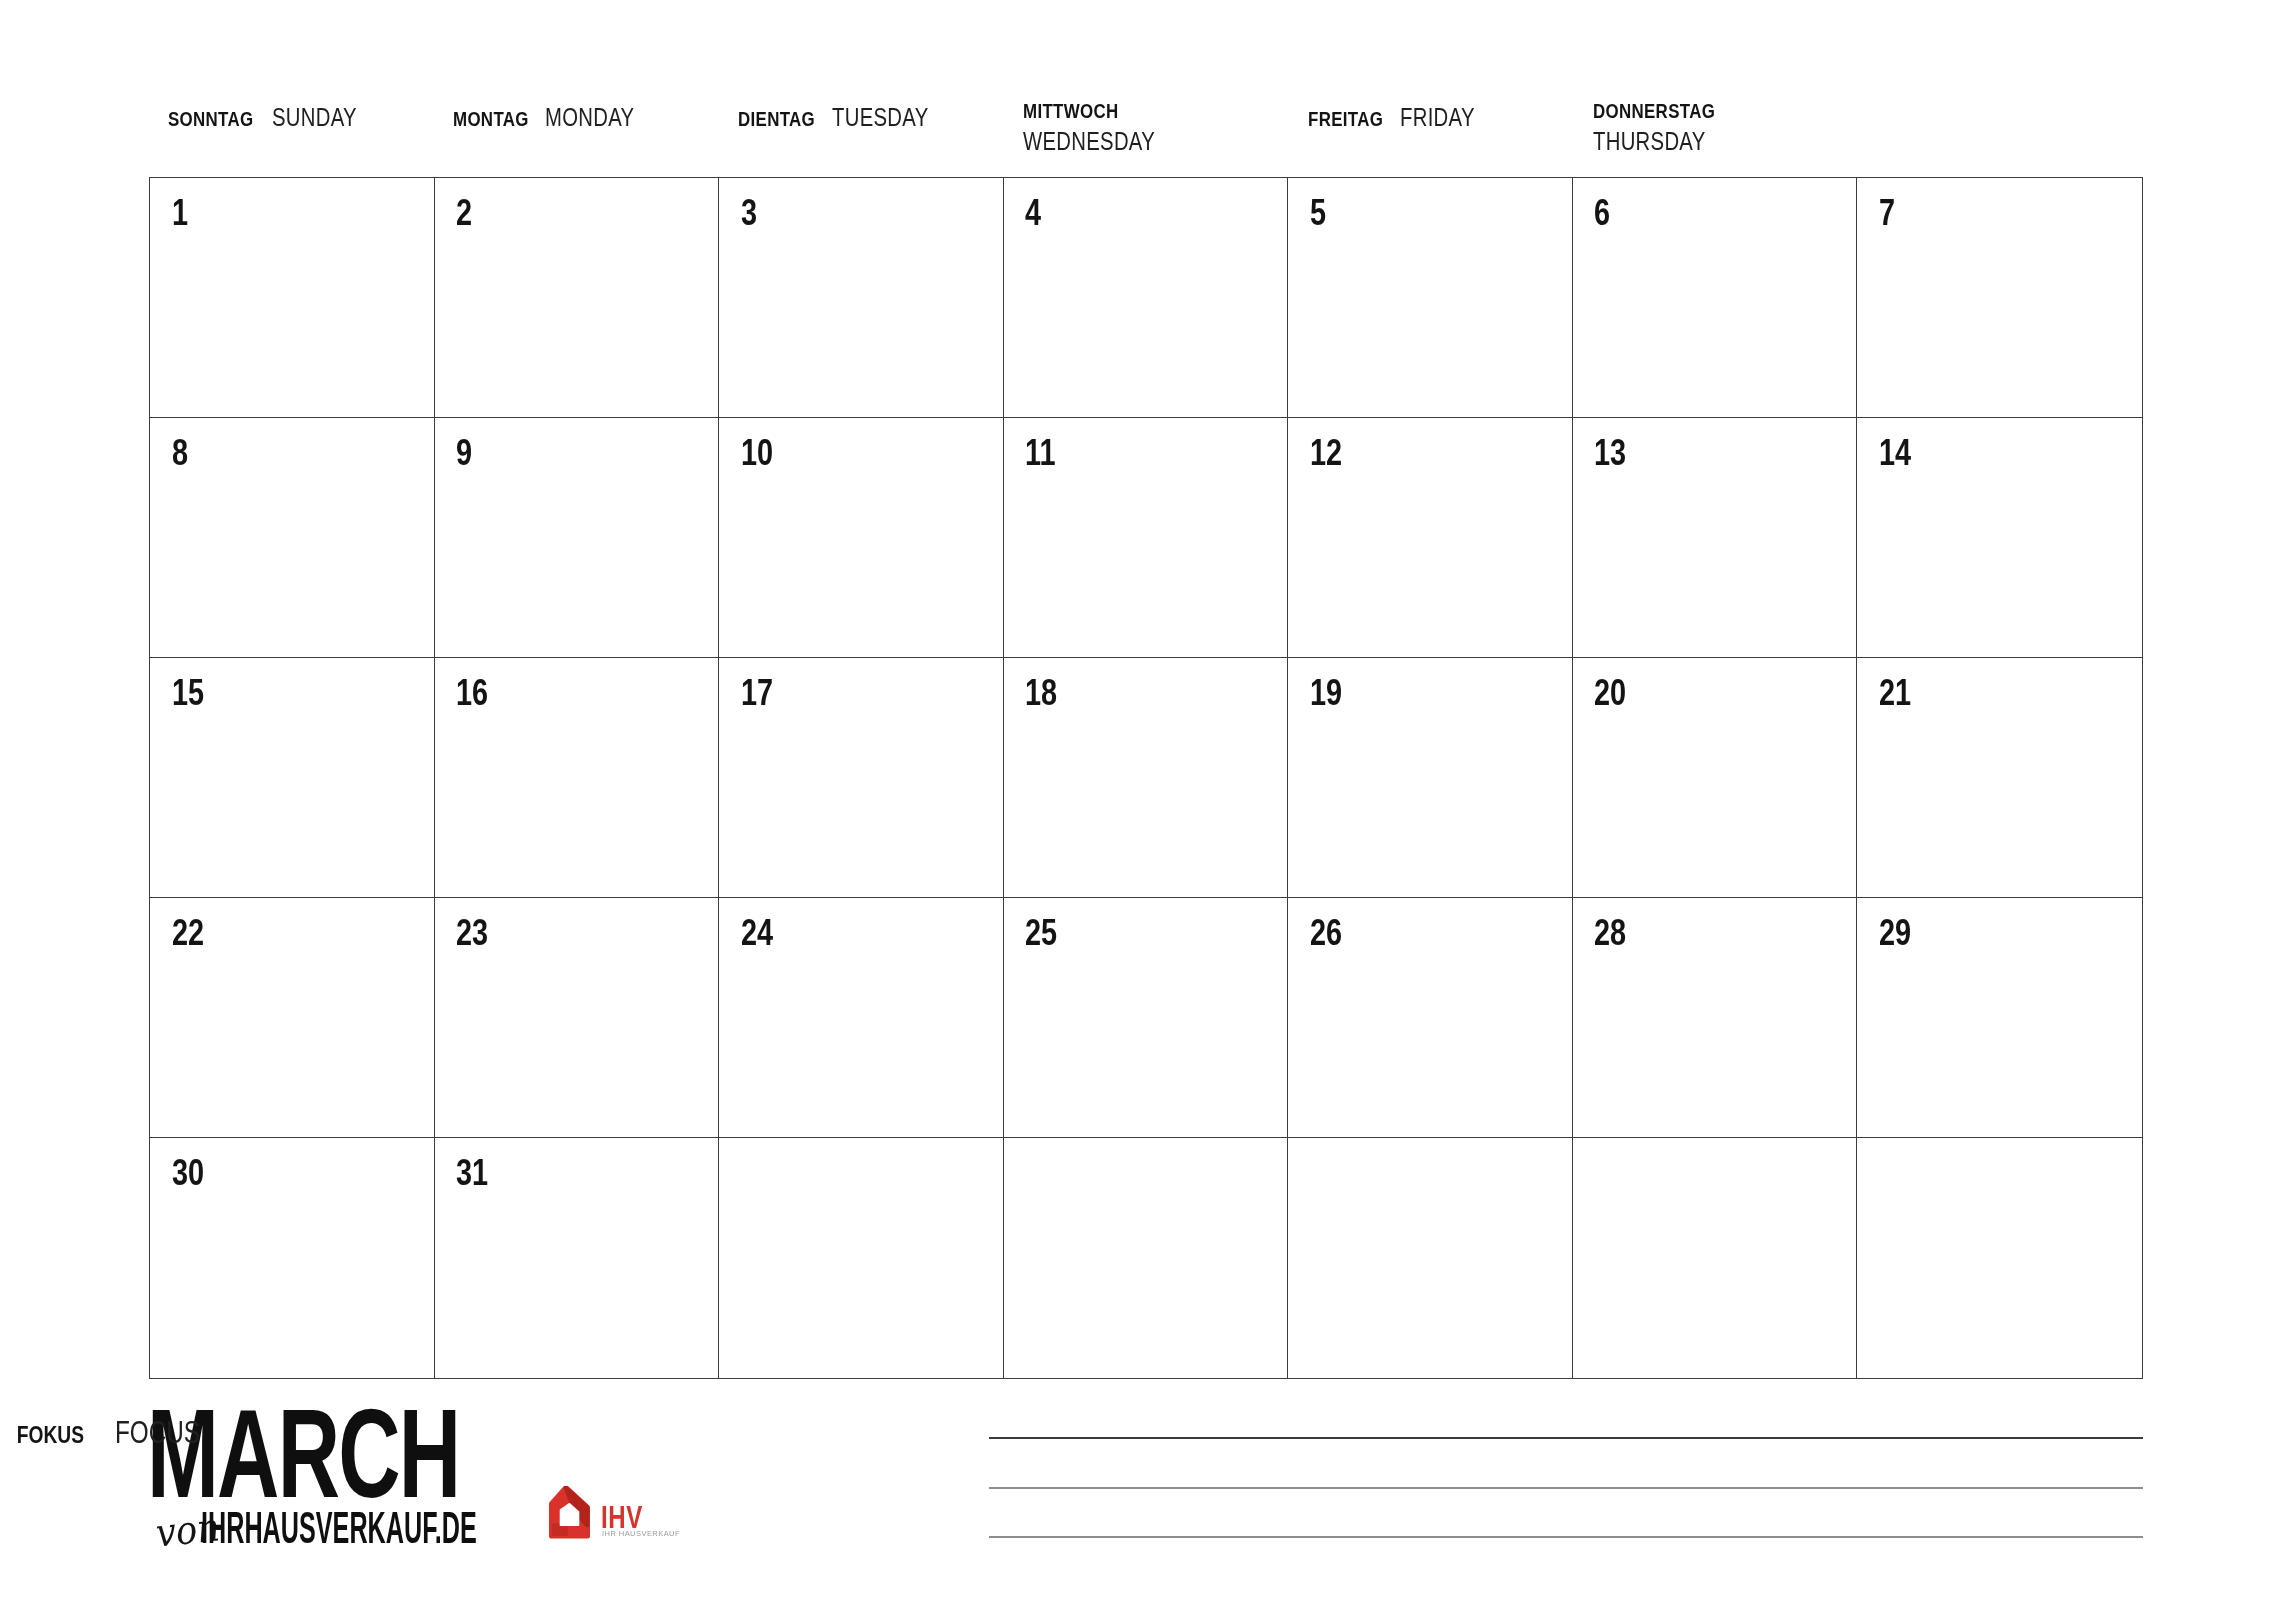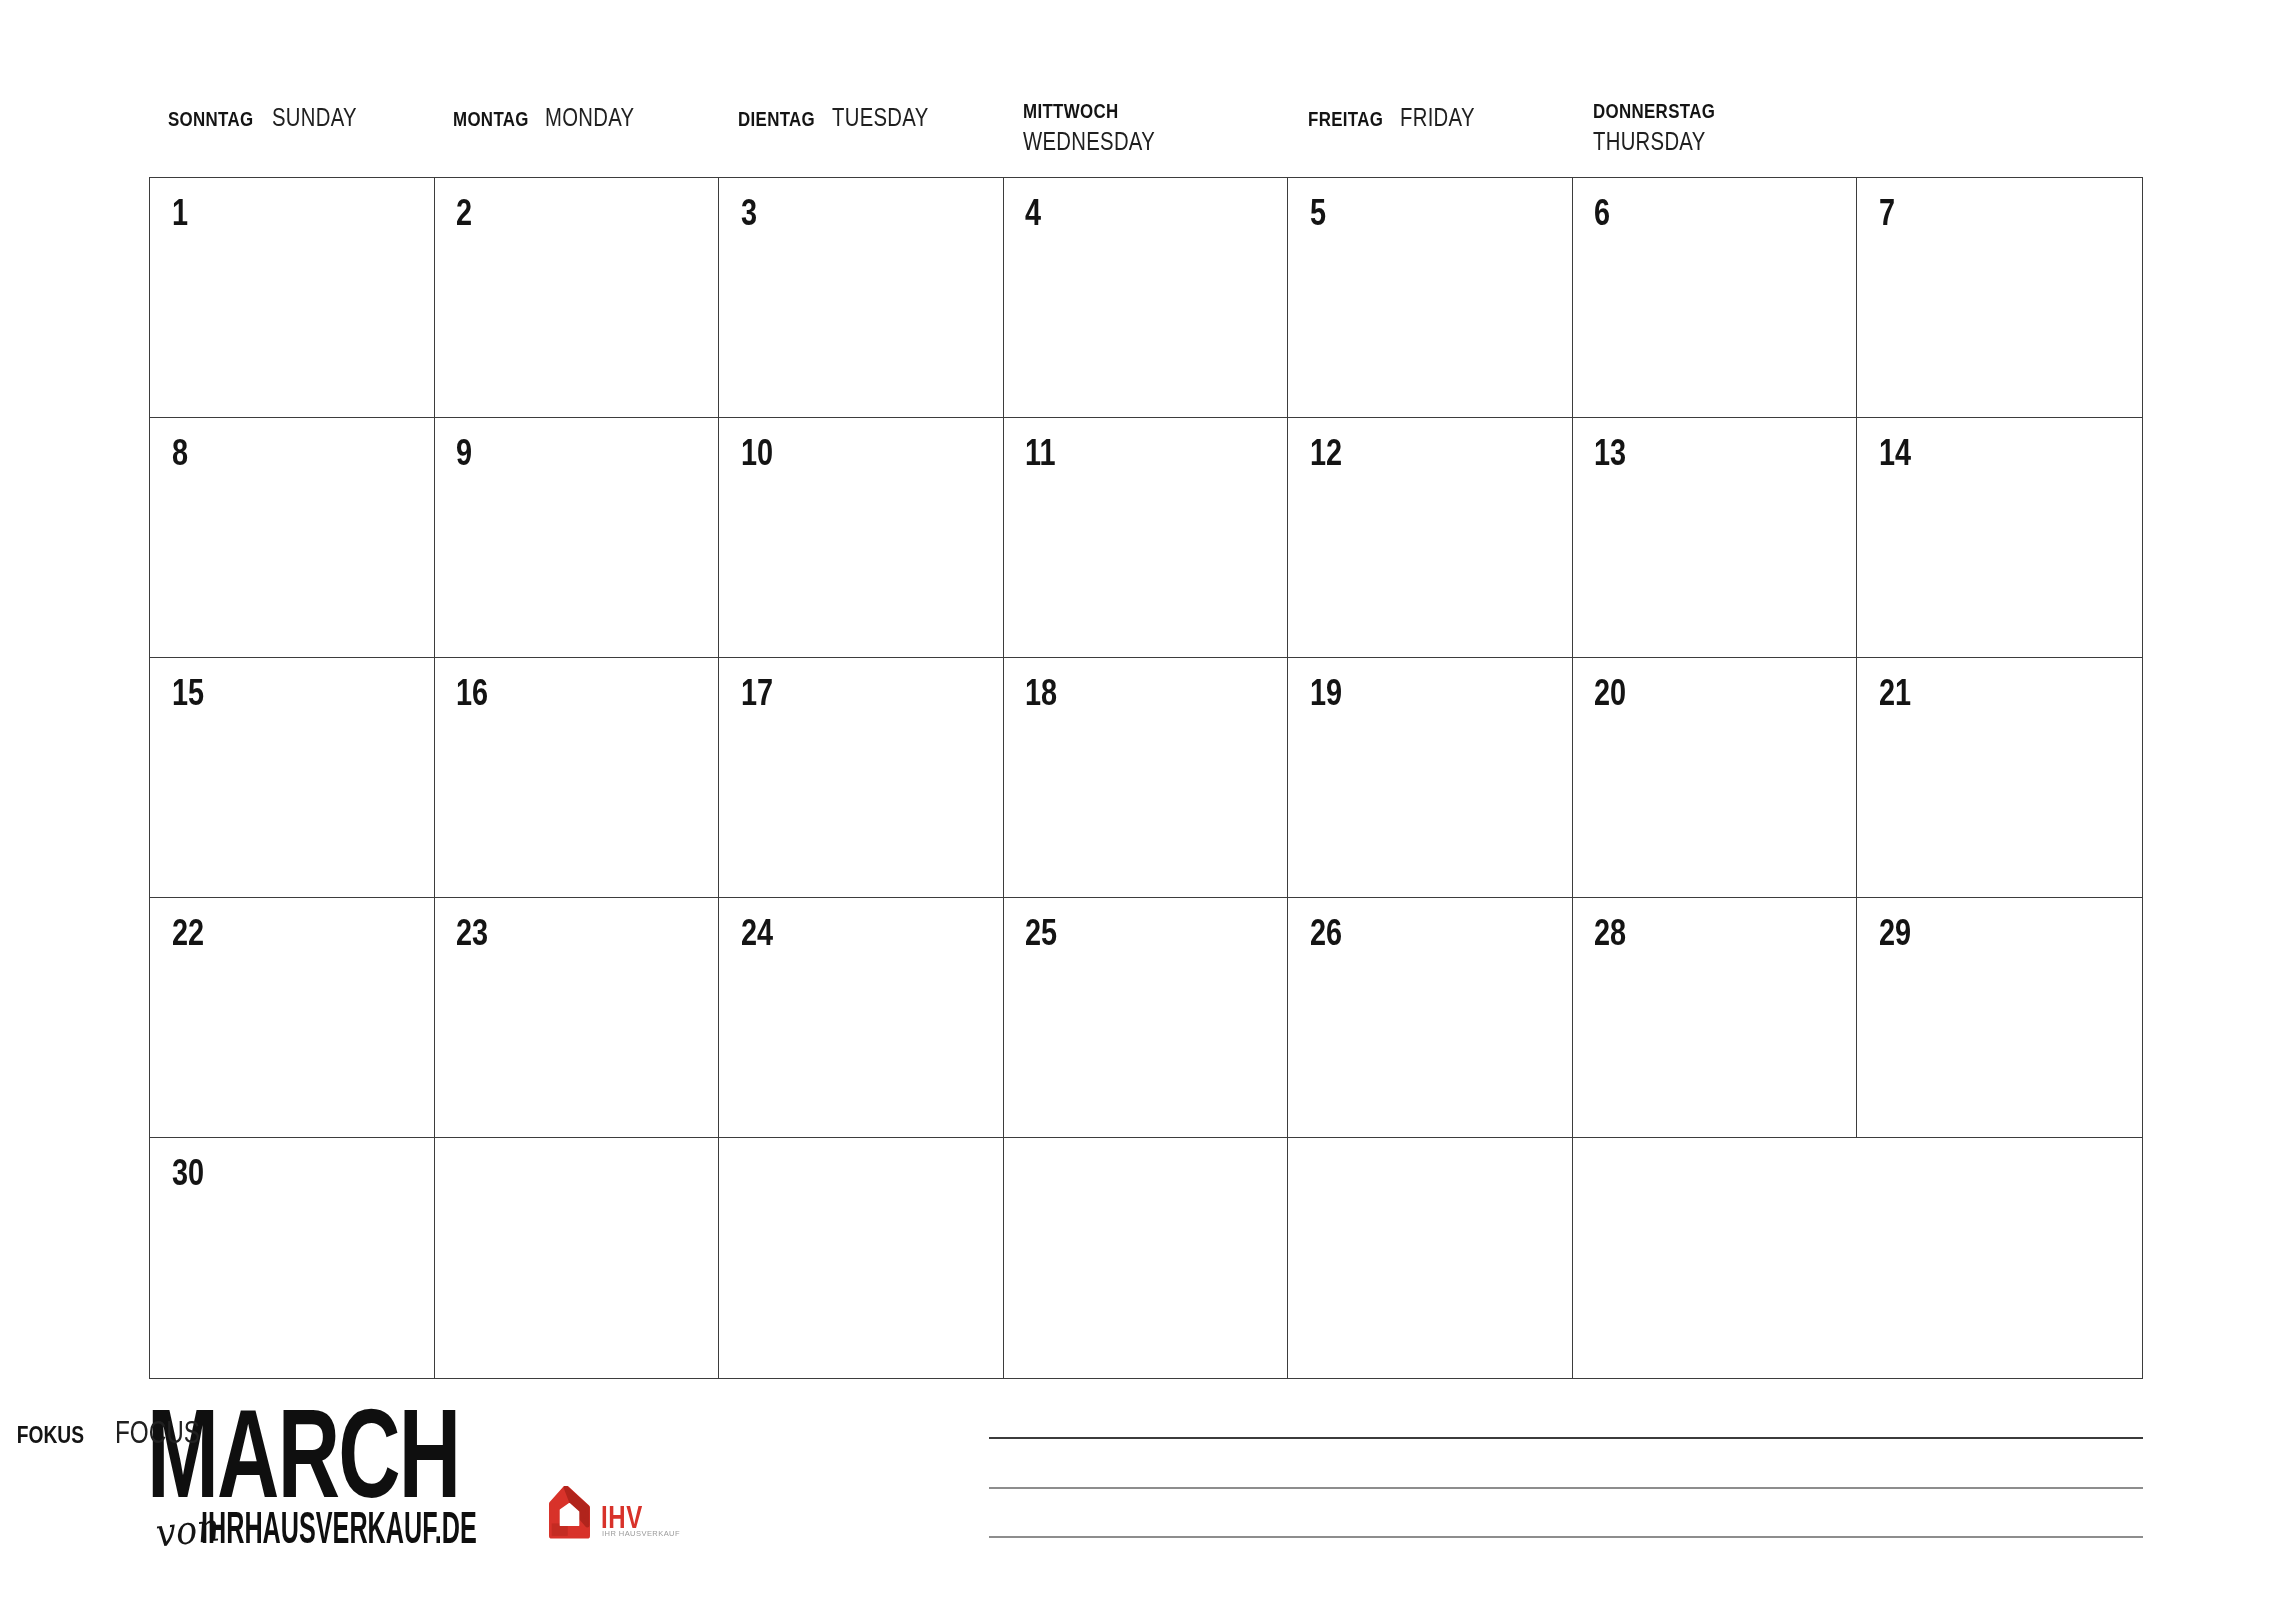--- a/index.html
+++ b/index.html
@@ -100,20 +100,21 @@
     <div class="cell"><div class="date cond">20</div></div>
     <div class="cell"><div class="date cond">21</div></div>
     <div class="cell"><div class="date cond">22</div></div>
     <div class="cell"><div class="date cond">23</div></div>
     <div class="cell"><div class="date cond">24</div></div>
     <div class="cell"><div class="date cond">25</div></div>
     <div class="cell"><div class="date cond">26</div></div>
     <div class="cell"><div class="date cond">28</div></div>
     <div class="cell"><div class="date cond">29</div></div>
     <div class="cell"><div class="date cond">30</div></div>
+    <div class="cell"><div class="date cond">31</div></div>
     <div class="cell"><div class="date cond"></div></div>
     <div class="cell"><div class="date cond"></div></div>
     <div class="cell"><div class="date cond"></div></div>
     <div class="cell"><div class="date cond"></div></div>
   </div>
 
 <div class="month">MARCH</div>
 <div class="von">von</div>
 <div class="site">IHRHAUSVERKAUF.DE</div>
 

